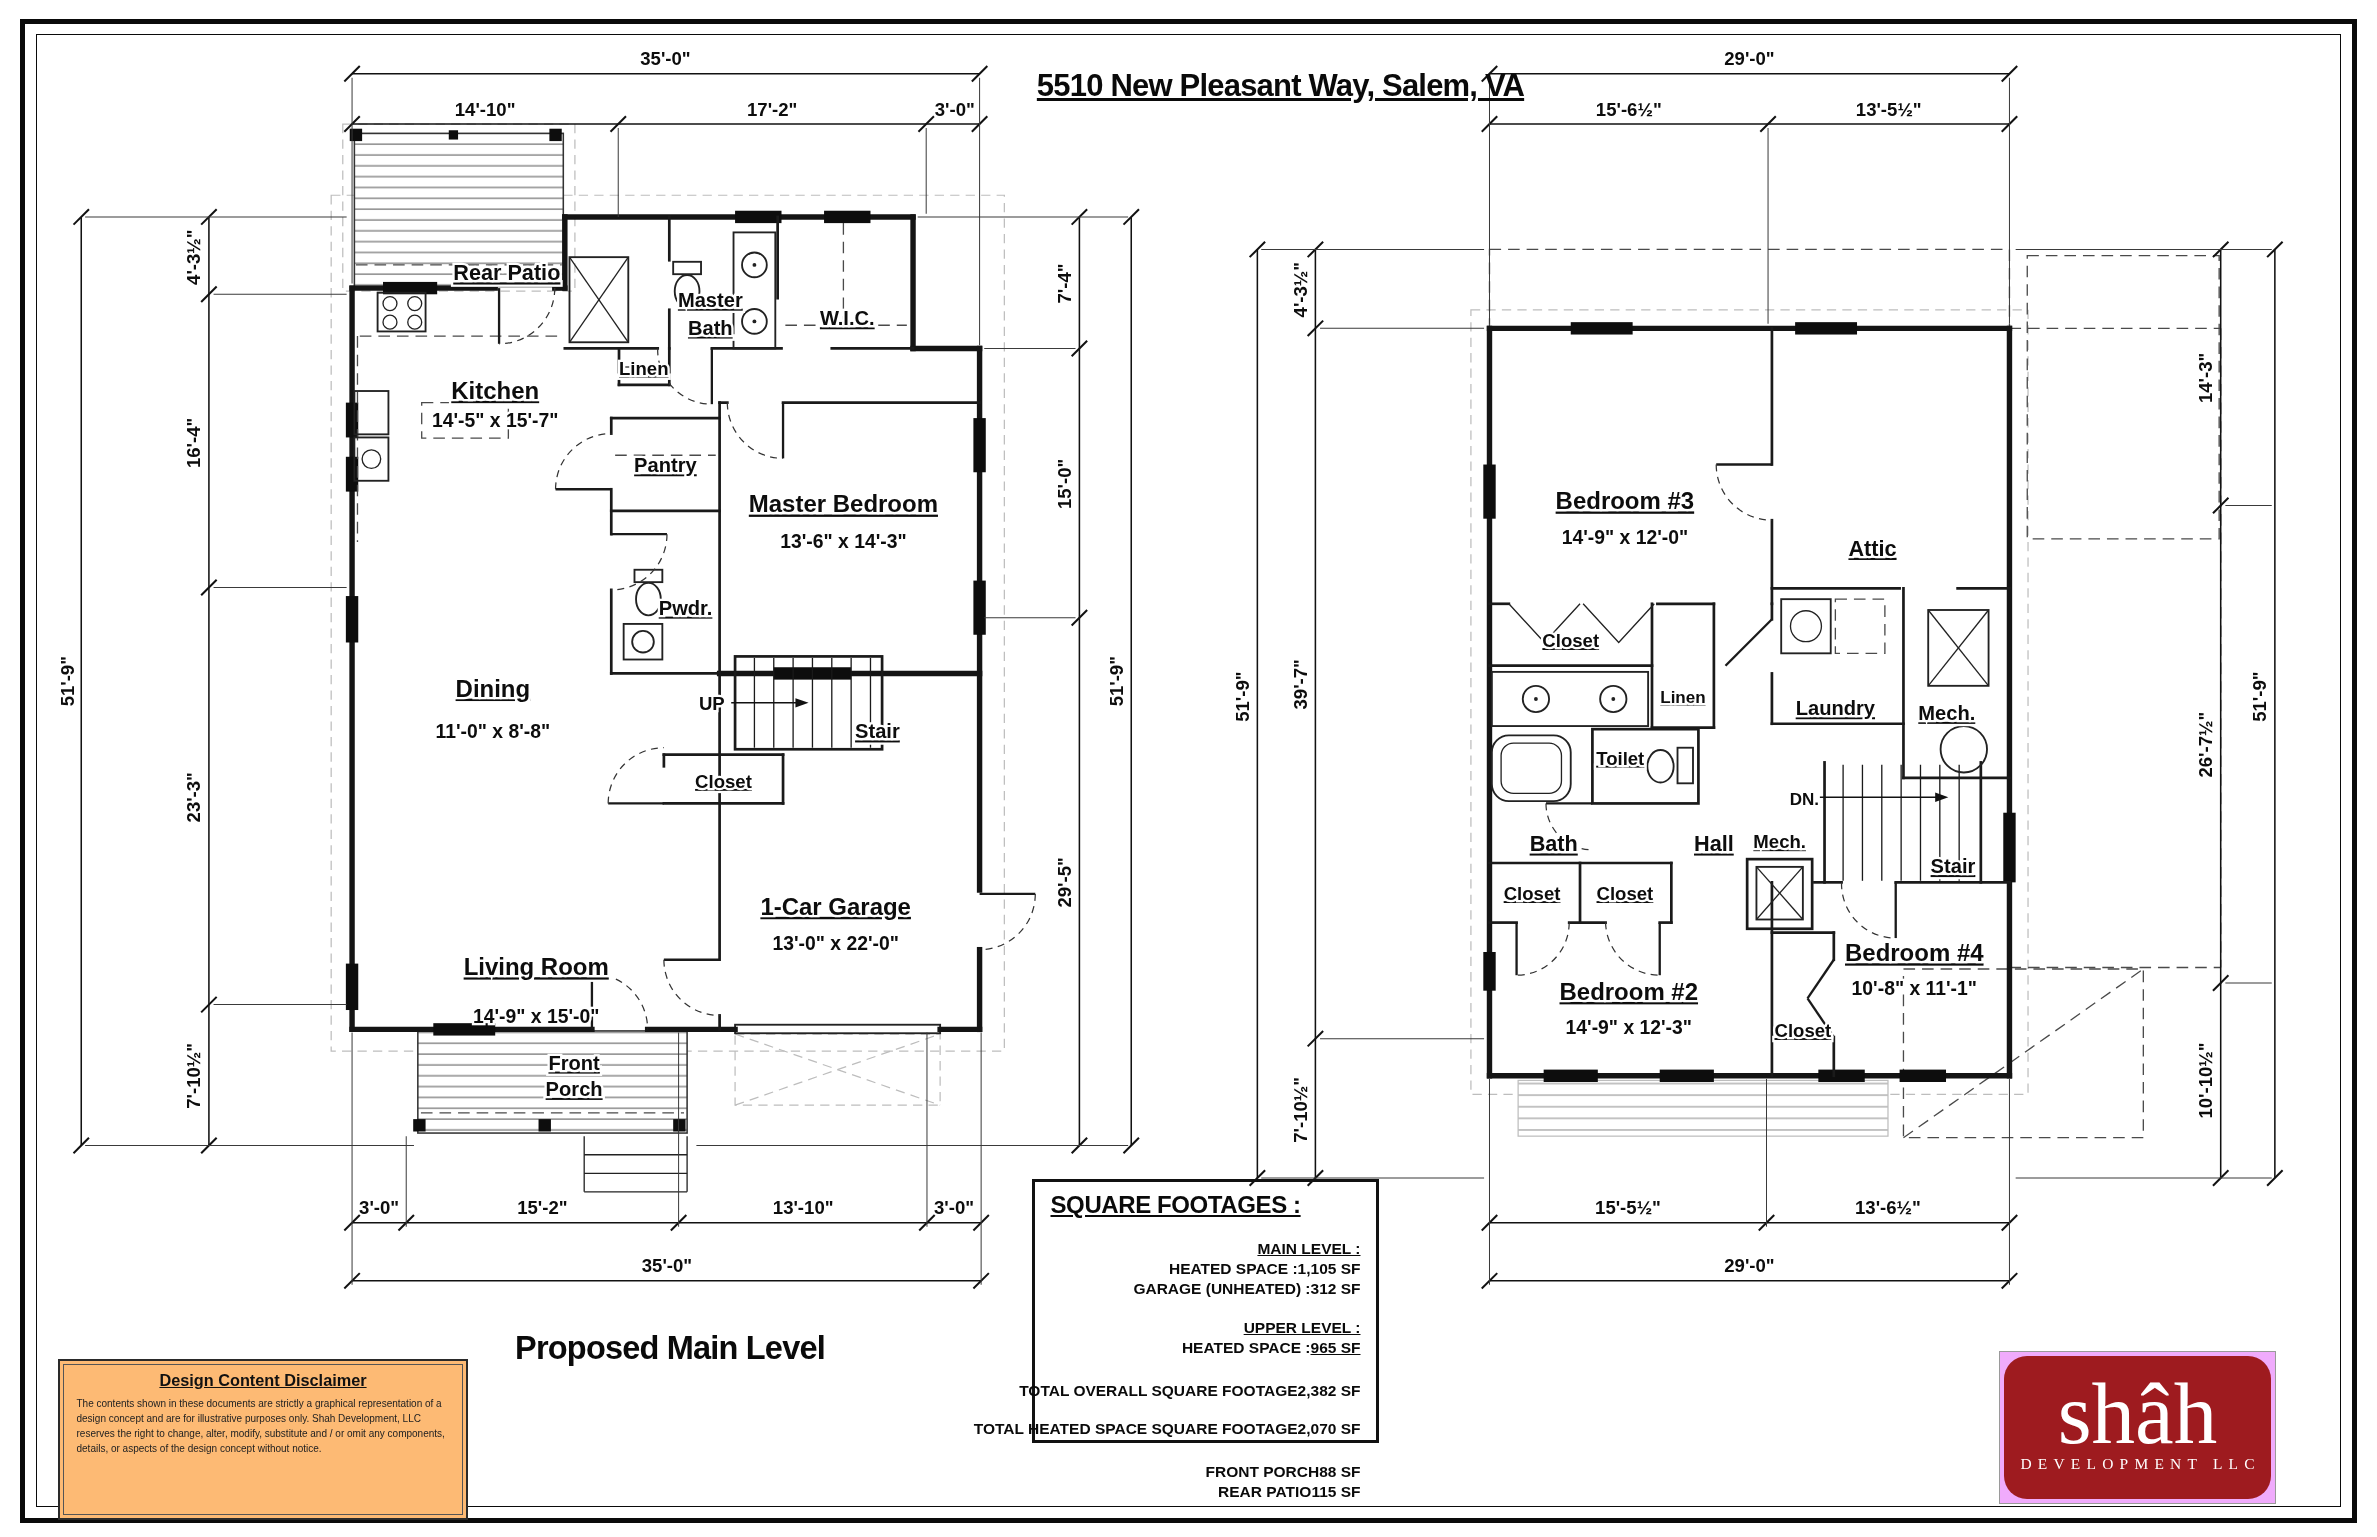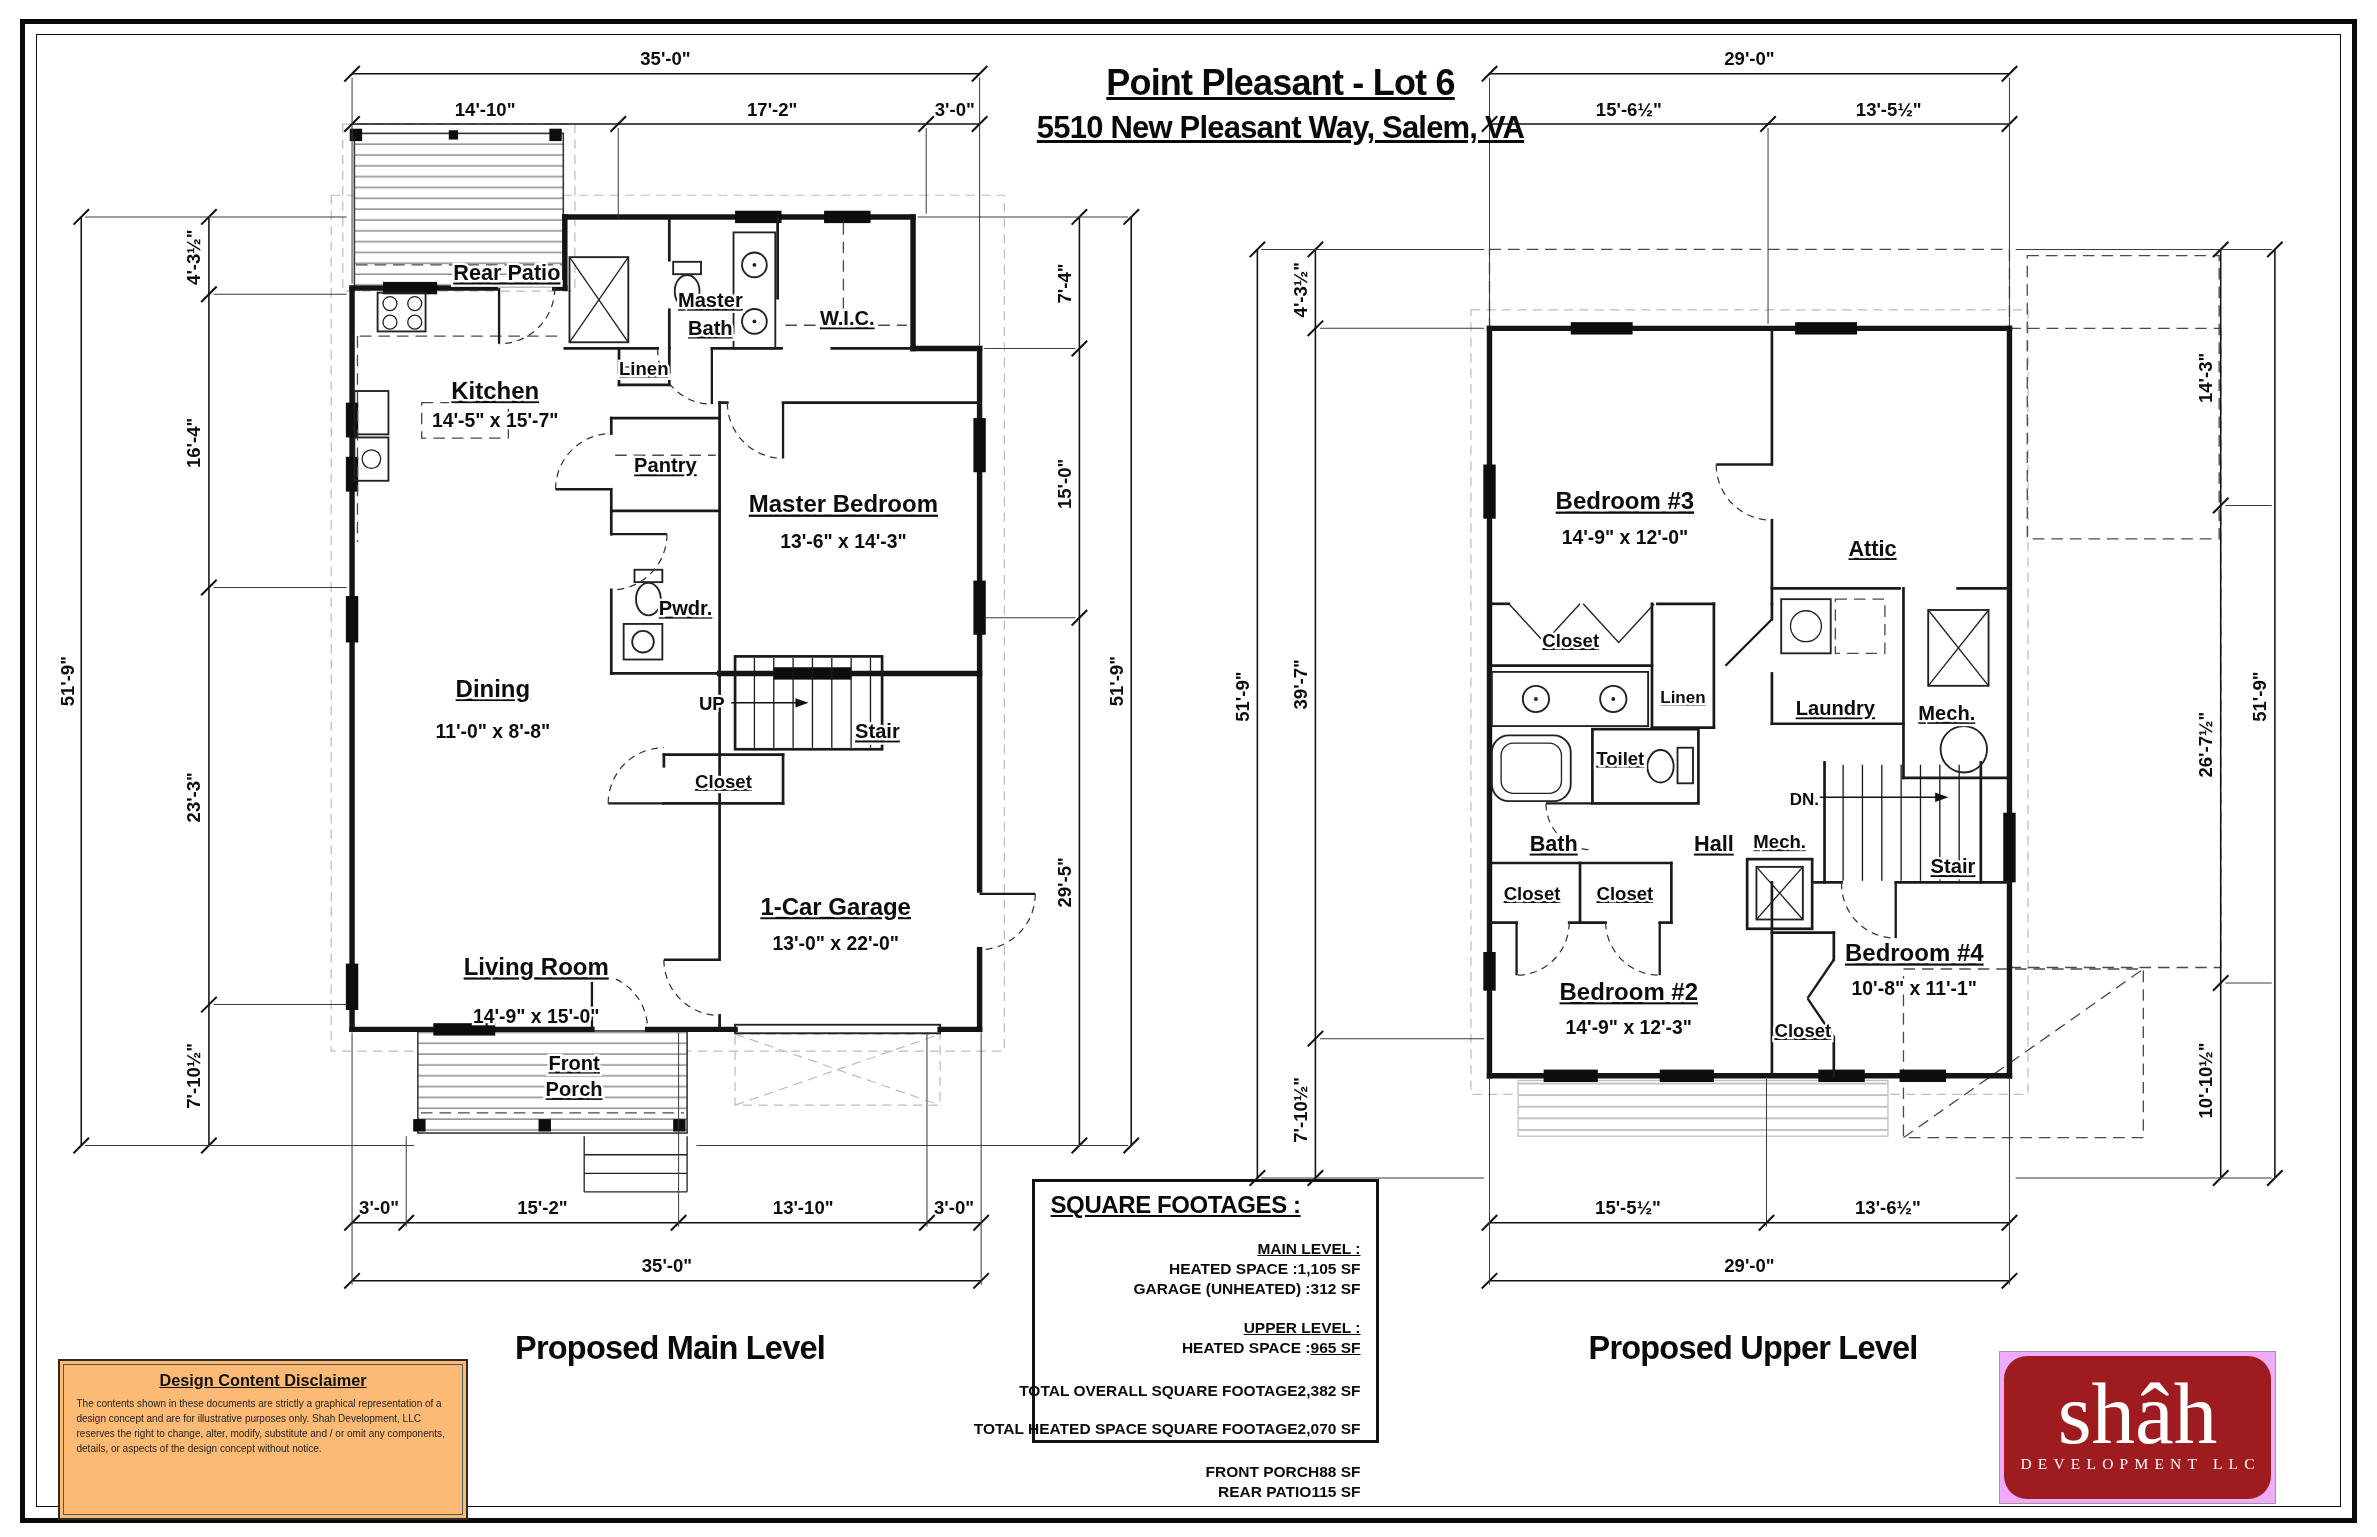--- a/index.html
+++ b/index.html
@@ -566,26 +566,24 @@
         <line class="ext" x1="2876" y1="1270" x2="2936" y2="1270"></line>
         <line class="ext" x1="2605" y1="1522" x2="2936" y2="1522"></line>
       </g>
     </g>
   </svg>
 
   <div class="frame-outer"></div>
   <div class="frame-inner"></div>
 
   <div class="hdr">
-    <div class="hdr1">Point Pleasant - Lot 6</div>
     <div class="hdr2">5510 New Pleasant Way, Salem, VA</div>
   </div>
 
   <div class="plan-title pt-main">Proposed Main Level</div>
-  <div class="plan-title pt-upper">Proposed Upper Level</div>
 
   <div class="sqft">
     <div class="sqft-title">SQUARE FOOTAGES :</div>
     <div class="sq-row">
       <span class="lab ul">MAIN LEVEL :</span>
       <span class="val"></span>
     </div>
     <div class="sq-row">
       <span class="lab">HEATED SPACE :</span>
       <span class="val">1,105 SF</span>

